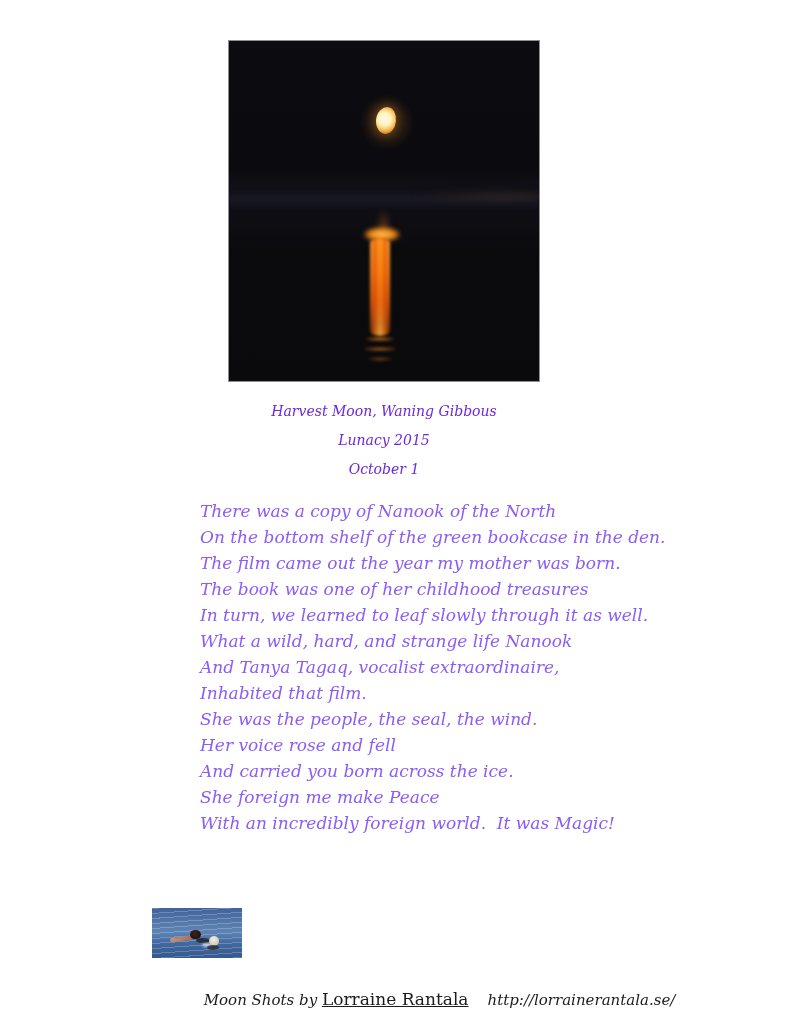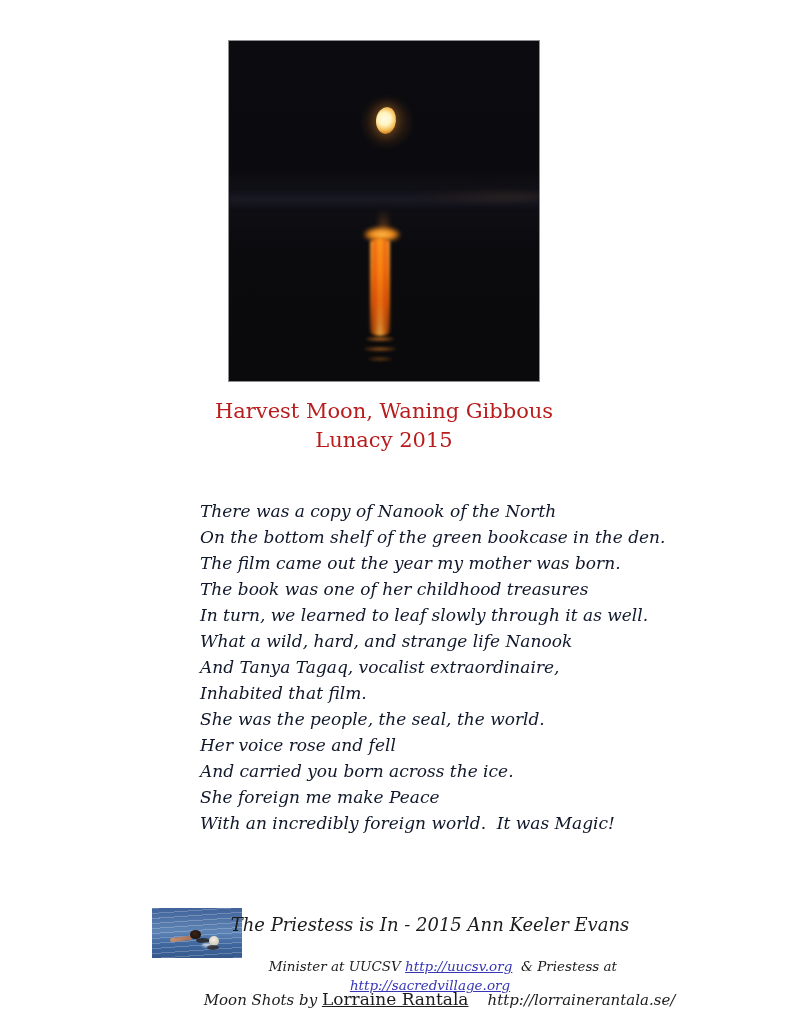--- a/index.html
+++ b/index.html
@@ -80,28 +80,29 @@
     border-radius: 50%;
   }
   .ripple.r1 { top: 296px; }
   .ripple.r2 { top: 306px; width: 32px; left: 135px; opacity: 0.8; }
   .ripple.r3 { top: 316px; width: 24px; left: 139px; opacity: 0.5; }
 
   
   .title {
     position: absolute; left: 84px; top: 397px; width: 600px;
     text-align: center;
-    font-size: 21px; line-height: 29px;
-    color: #b91c1c;
+    font-style: italic;
+    font-size: 14px; line-height: 29px;
+    color: #6d28d9;
   }
   .poem {
     position: absolute; left: 200px; top: 498px; width: 520px;
     font-style: italic;
     font-size: 17px; line-height: 26px;
-    color: #0f172a;
+    color: #8b5cf6;
   }
   .poem .pl { white-space: pre; }
 
   
   .swimmers {
     position: absolute; left: 152px; top: 908px; width: 90px; height: 50px;
     background:
       repeating-linear-gradient(176deg,
         rgba(255,255,255,0.22) 0 1px, rgba(255,255,255,0) 1px 5px),
       linear-gradient(180deg, #3f639a 0%, #5579ab 30%, #5e84b6 48%, #40689f 72%, #35598d 100%);
@@ -153,51 +154,46 @@
     <div class="refl-blob"></div>
     <div class="refl-col"></div>
     <div class="ripple r1"></div>
     <div class="ripple r2"></div>
     <div class="ripple r3"></div>
   </figure>
 
   <div class="title">
     <div>Harvest Moon, Waning Gibbous</div>
     <div>Lunacy 2015</div>
+    <div>October 1</div>
   </div>
 
   <div class="poem">
     <div class="pl">There was a copy of Nanook of the North</div>
     <div class="pl">On the bottom shelf of the green bookcase in the den.</div>
     <div class="pl">The film came out the year my mother was born.</div>
     <div class="pl">The book was one of her childhood treasures</div>
     <div class="pl">In turn, we learned to leaf slowly through it as well.</div>
     <div class="pl">What a wild, hard, and strange life Nanook</div>
     <div class="pl">And Tanya Tagaq, vocalist extraordinaire,</div>
     <div class="pl">Inhabited that film.</div>
-    <div class="pl">She was the people, the seal, the world.</div>
+    <div class="pl">She was the people, the seal, the wind.</div>
     <div class="pl">Her voice rose and fell</div>
     <div class="pl">And carried you born across the ice.</div>
     <div class="pl">She foreign me make Peace</div>
     <div class="pl">With an incredibly foreign world.  It was Magic!</div>
   </div>
 
   <figure class="swimmers">
     <div class="sw1-arm"></div>
     <div class="sw1-head"></div>
     <div class="sw1-body"></div>
     <div class="splash"></div>
     <div class="sw2-head"></div>
     <div class="sw2-body"></div>
   </figure>
 
-  <div class="credit">
-    <div class="credit-title">The Priestess is In - 2015 Ann Keeler Evans</div>
-    <div class="credit-links">
-      <span>Minister at UUCSV </span><a class="site-link" style="color: rgb(54, 54, 182);">http://uucsv.org</a><span>  &amp; Priestess at </span><a class="site-link" style="color: rgb(54, 54, 182);">http://sacredvillage.org</a>
-    </div>
-  </div>
 
   <div class="moonshots">
     <span>Moon Shots by </span><span class="photog">Lorraine Rantala</span><span>    </span><span>http://lorrainerantala.se/</span>
   </div>
 
 </div>
 
 </body></html>

